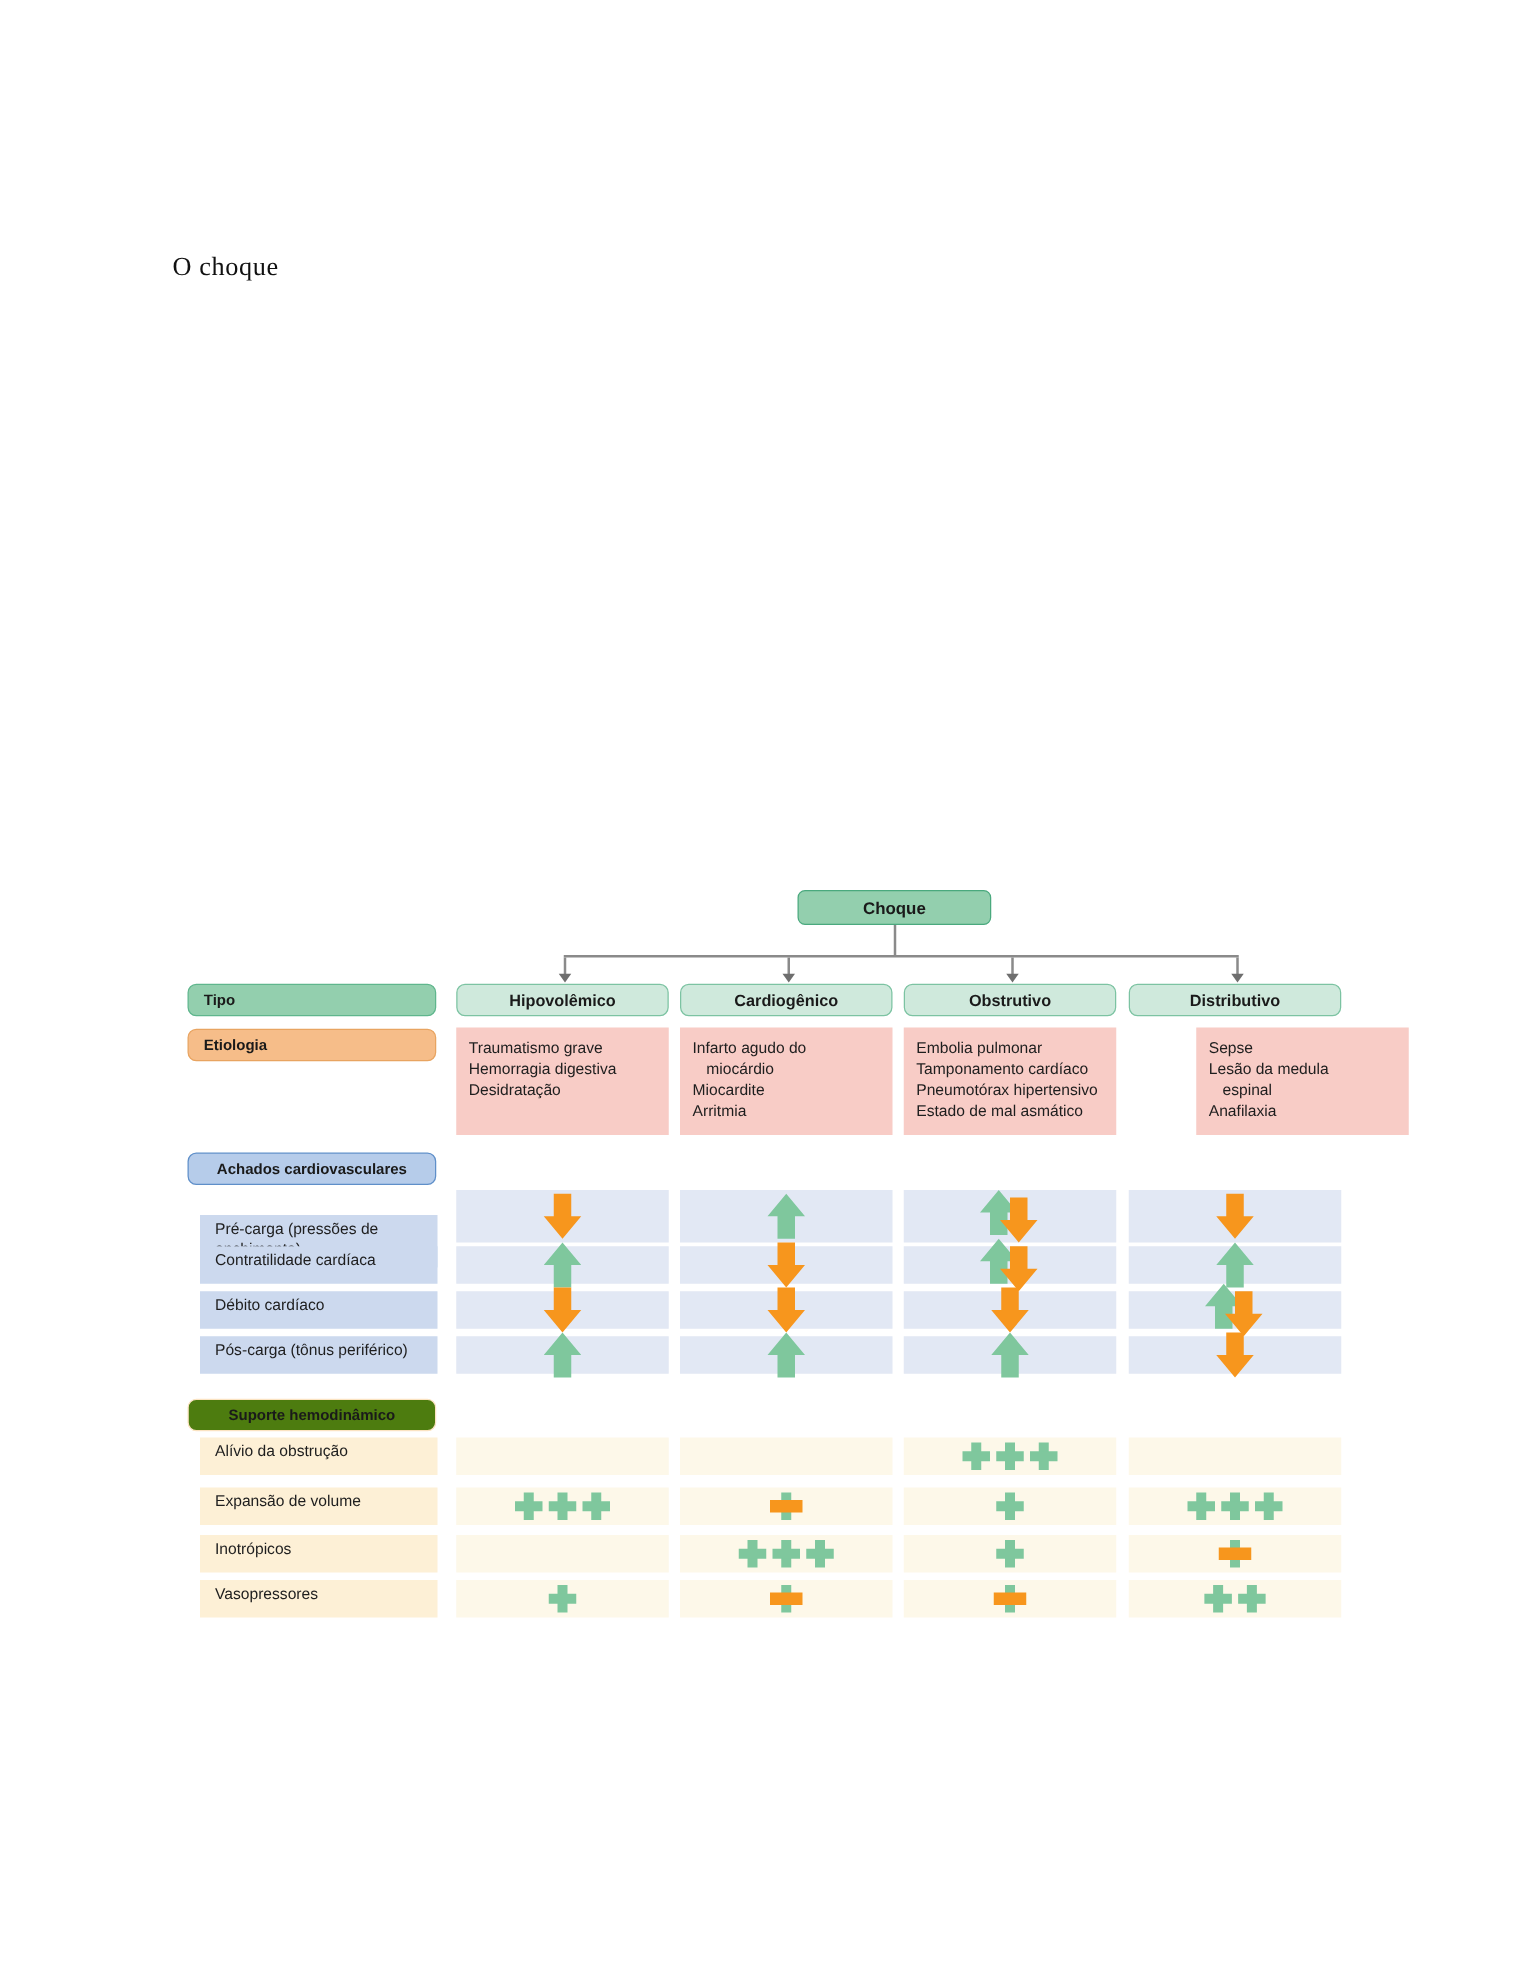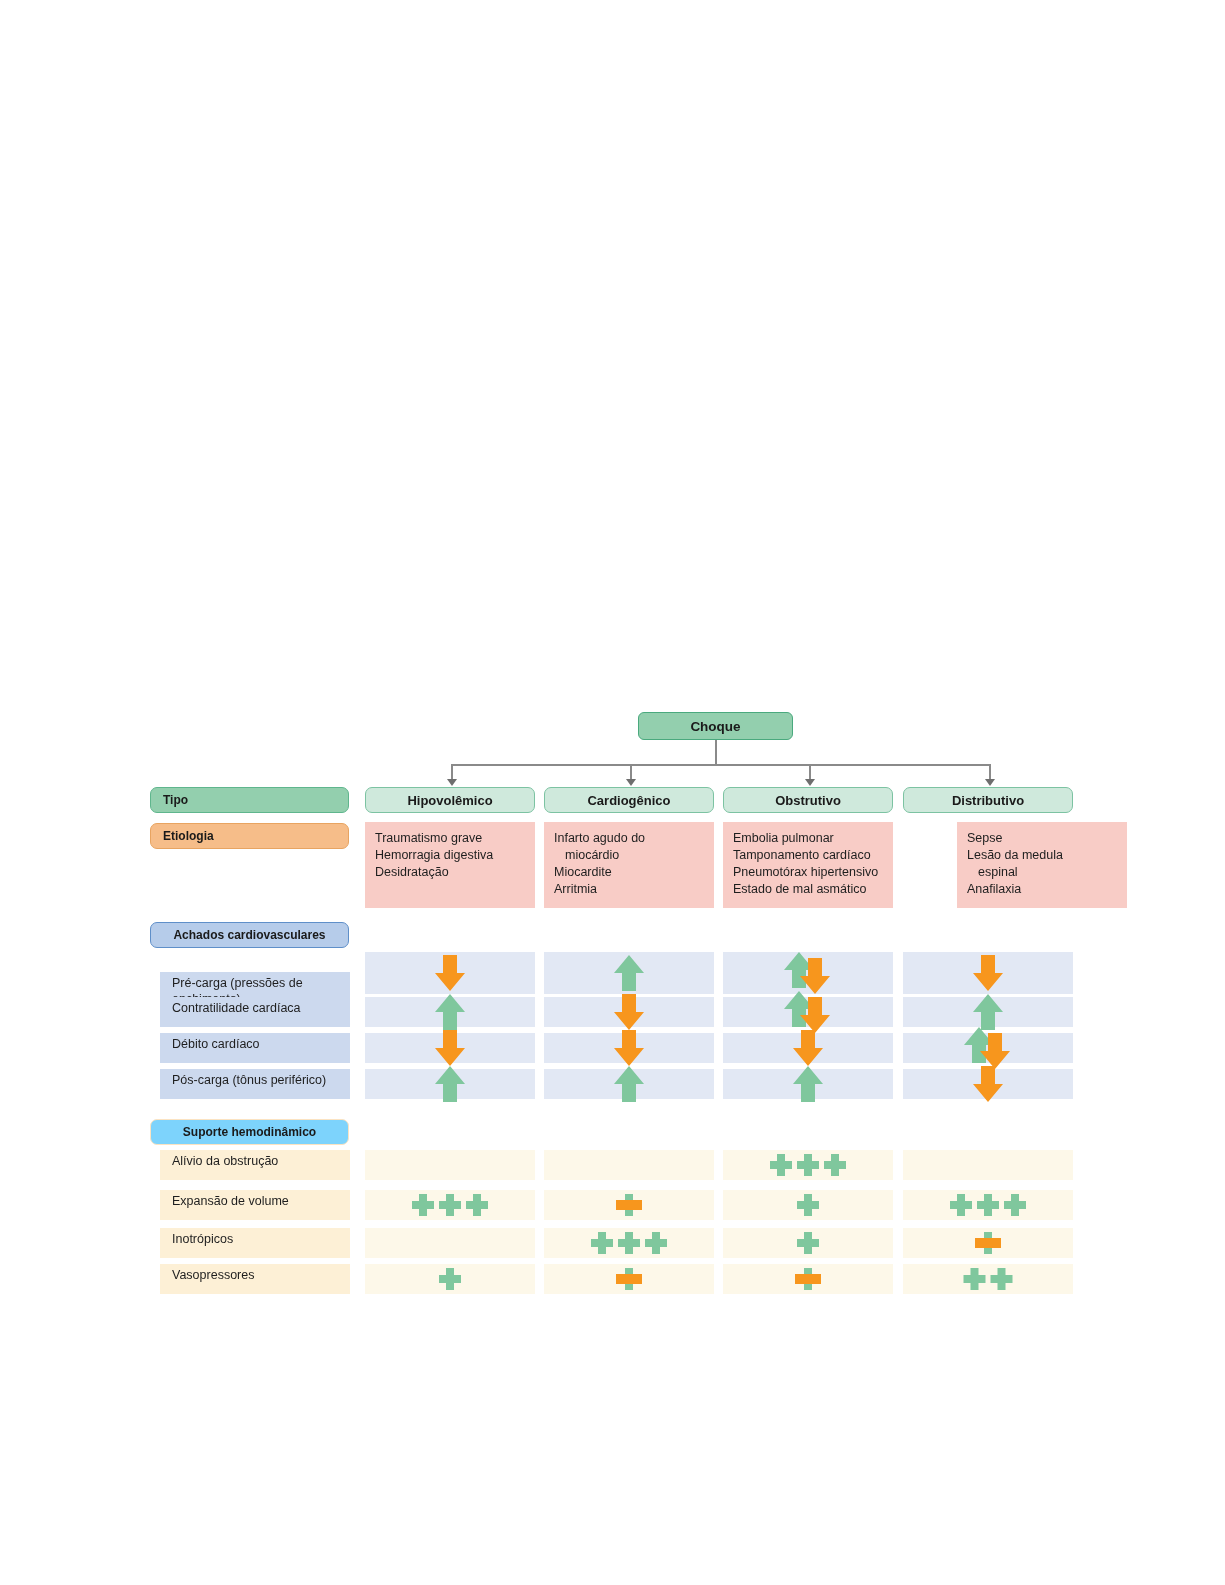--- a/index.html
+++ b/index.html
@@ -142,21 +142,21 @@
   #pill-achados {
     top: 922px;
     background: #b6ccea;
     border: 1px solid #5f8fc9;
     width: 199px;
     justify-content: center;
     padding-left: 0;
   }
   #pill-suporte {
     top: 1119px;
-    background: #7dd3fc;
+    background: #4d7c0f;
     border: 1px solid #fbe3c2;
     width: 199px;
     justify-content: center;
     padding-left: 0;
   }
 
   .rowlabel {
     position: absolute;
     left: 160px;
     width: 190px;
@@ -222,20 +222,21 @@
     left: -2px;
     width: 26px;
     height: 10px;
     top: 6px;
   }
 </style>
 </head>
 <body>
 
 <div id="definition-block">
+  <div id="definition-body">O choque</div>
 </div>
 
 <div id="figure">
 
   <div class="node-root">Choque</div>
 
   <div class="conn conn-v-root"></div>
   <div class="conn conn-h"></div>
   <div class="conn conn-drop" style="left:451px;"></div>
   <div class="conn conn-drop" style="left:630px;"></div>

